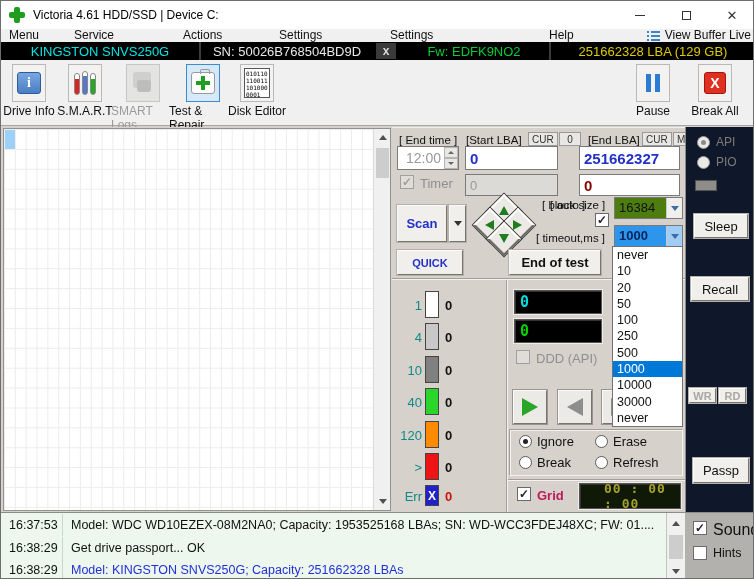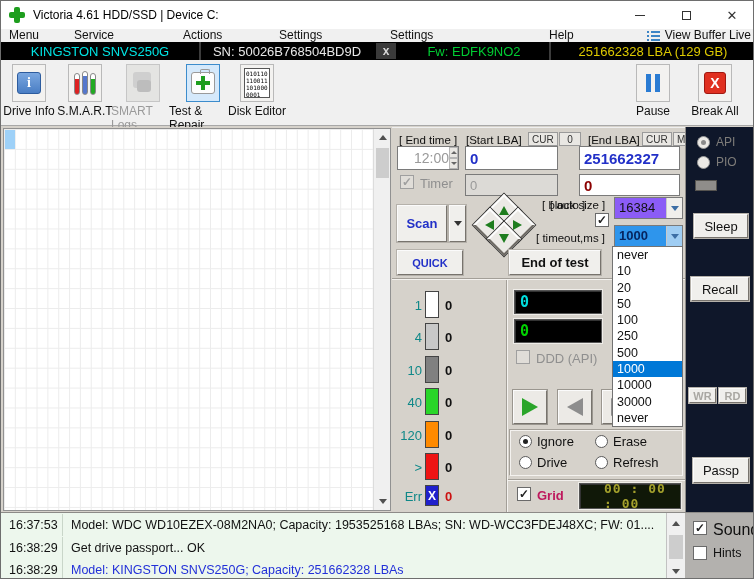--- a/index.html
+++ b/index.html
@@ -69,38 +69,38 @@
   .sb-thumb{position:absolute;left:2px;width:13px;background:#cdcdcd;}
   
   .cpanel{position:absolute;left:391px;top:0;width:293px;height:385px;background:#d6d2cb;border-top:1px solid #efefef;}
   .lbl{position:absolute;font-size:11.5px;color:#111;white-space:nowrap;}
   .lbl.gray{color:#8f8f8f;}
   .minibtn{position:absolute;height:14px;font-size:10px;color:#333;background:#e9e7e3;border:1px solid #9a9a9a;display:flex;align-items:center;justify-content:center;padding:0 3px;}
   .field{position:absolute;background:#fff;border:1px solid #7a7a7a;font-size:15px;font-weight:bold;color:#2230c8;padding:1px 4px;display:flex;align-items:center;}
   .field.gray{background:#dcdad6;color:#9a9a9a;font-weight:normal;font-size:13px;}
   .field.darkred{color:#8b0000;}
   .spinner{position:absolute;background:#fff;border:1px solid #7a7a7a;display:flex;align-items:center;}
-  .spinner .sp-val{flex:1;font-size:14px;color:#9a9a9a;padding-left:16px;}
+  .spinner .sp-val{flex:1;font-size:14px;color:#9a9a9a;padding-left:8px;}
   .spin-btns{width:14px;height:100%;display:flex;flex-direction:column;}
   .spin-btns i{flex:1;background:#e9e7e3;border:1px solid #b5b5b5;display:flex;align-items:center;justify-content:center;}
   .spin-btns i::before{content:"";width:0;height:0;border-left:3px solid transparent;border-right:3px solid transparent;}
   .spin-btns i.up::before{border-bottom:3px solid #666;}
   .spin-btns i.dn::before{border-top:3px solid #666;}
   .checkbox{position:absolute;width:14px;height:14px;background:#fff;border:1px solid #6a6a6a;font-size:12px;line-height:12px;font-weight:bold;color:#222;text-align:center;}
   .checkbox.checked::before{content:"\2713";}
   .checkbox.disabled{background:#e0ddd8;border-color:#9f9f9f;color:#9f9f9f;}
   .radio{position:absolute;width:13px;height:13px;border:1px solid #5a5a5a;border-radius:50%;background:#fff;}
   .radio.sel::before{content:"";position:absolute;left:3px;top:3px;width:5px;height:5px;border-radius:50%;background:#222;}
   .radio.disabled{border-color:#9a9a9a;background:#eceae6;}
   .radio.disabled.sel::before{background:#8a8a8a;}
   .pbtn{position:absolute;background:#f0efec;border:1px solid;border-color:#fbfbfb #77736d #77736d #fbfbfb;box-shadow:0 0 0 1px #b5b1aa;display:flex;align-items:center;justify-content:center;font-size:13px;color:#111;}
   .pbtn.bluetext{color:#2230c8;font-weight:bold;}
   .pbtn.small{font-size:11px;}
   .pbtn.disabled{color:#a9a7a2;font-weight:bold;}
-  .combo{position:absolute;background:#8b5cf6;border:1px solid #7a7a7a;display:flex;}
+  .combo{position:absolute;background:#4d7c0f;border:1px solid #7a7a7a;display:flex;}
   .combo .cval{flex:1;font-size:13px;color:#111;padding:2px 0 0 4px;}
   .combo .carrow{width:16px;display:flex;align-items:center;justify-content:center;background:#f0efec;border-left:1px solid #c9c9c9;}
   .combo .carrow::before{content:"";width:0;height:0;border-left:4px solid transparent;border-right:4px solid transparent;border-top:5px solid #3c6ea5;}
   .combo.sel .cval{background:#2e95ec;color:#06245e;font-weight:bold;}
   .combo.sel .carrow{background:#9fcdf3;}
   .diamond{position:absolute;width:24px;height:24px;background:#eceae6;border:2px solid;border-color:#fdfdfd #6f6b65 #6f6b65 #fdfdfd;transform:rotate(45deg);box-shadow:0 0 0 1px #333;}
   .dtri{position:absolute;width:0;height:0;}
   .dtri.up{border-left:5px solid transparent;border-right:5px solid transparent;border-bottom:9px solid #1e7d1e;}
   .dtri.down{border-left:5px solid transparent;border-right:5px solid transparent;border-top:9px solid #1e7d1e;}
   .dtri.left{border-top:5px solid transparent;border-bottom:5px solid transparent;border-right:9px solid #1e7d1e;}
@@ -347,21 +347,21 @@
       <div class="playbtn" style="left:210px;top:262px">
           <i class="ptri-right-gray"></i>
         </div>
 
       <div class="groupbox" style="left:117px;top:301px;width:174px;height:47px"></div>
       <span class="radio sel" style="left:127px;top:307px"></span>
       <span class="rlabel" style="left:145px;top:306px">Ignore</span>
       <span class="radio" style="left:203px;top:307px"></span>
       <span class="rlabel" style="left:221px;top:306px">Erase</span>
       <span class="radio" style="left:127px;top:328px"></span>
-      <span class="rlabel" style="left:145px;top:327px">Drive</span>
+      <span class="rlabel" style="left:145px;top:327px">Break</span>
       <span class="radio" style="left:203px;top:328px"></span>
       <span class="rlabel" style="left:221px;top:327px">Refresh</span>
       <div class="hr" style="left:116px;top:351px;width:177px"></div>
 
       <span class="checkbox checked" style="left:125px;top:359px"></span>
       <span class="gridlbl" style="left:145px;top:360px">Grid</span>
       <div class="lcd timer" style="left:187px;top:355px;width:102px;height:26px">00 : 00 : 00</div>
     </div>
 
     <div class="dropdown">

